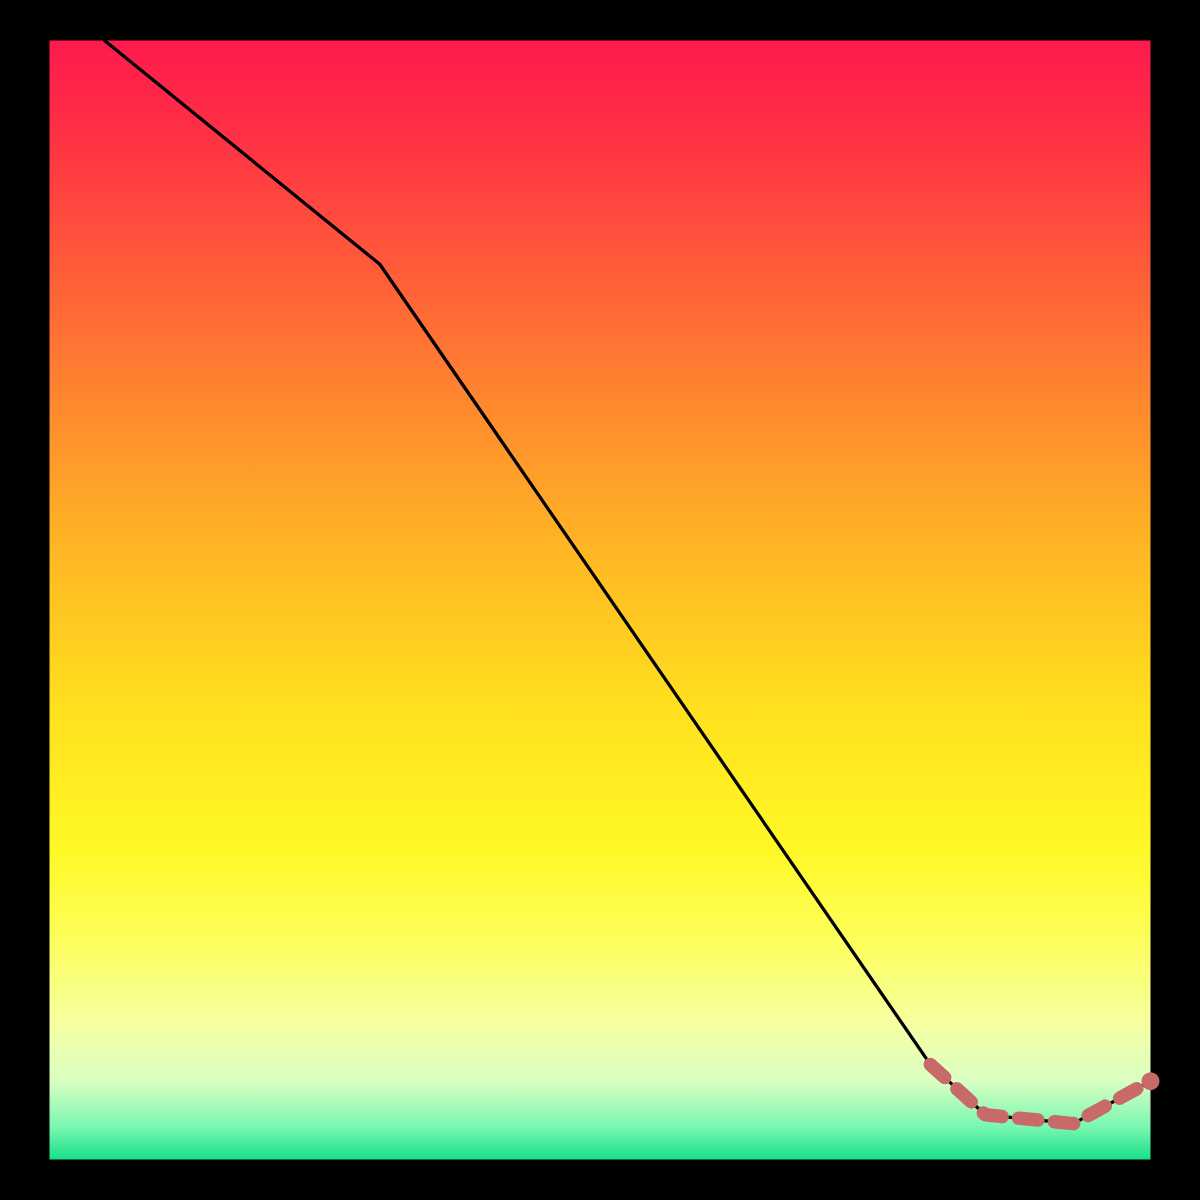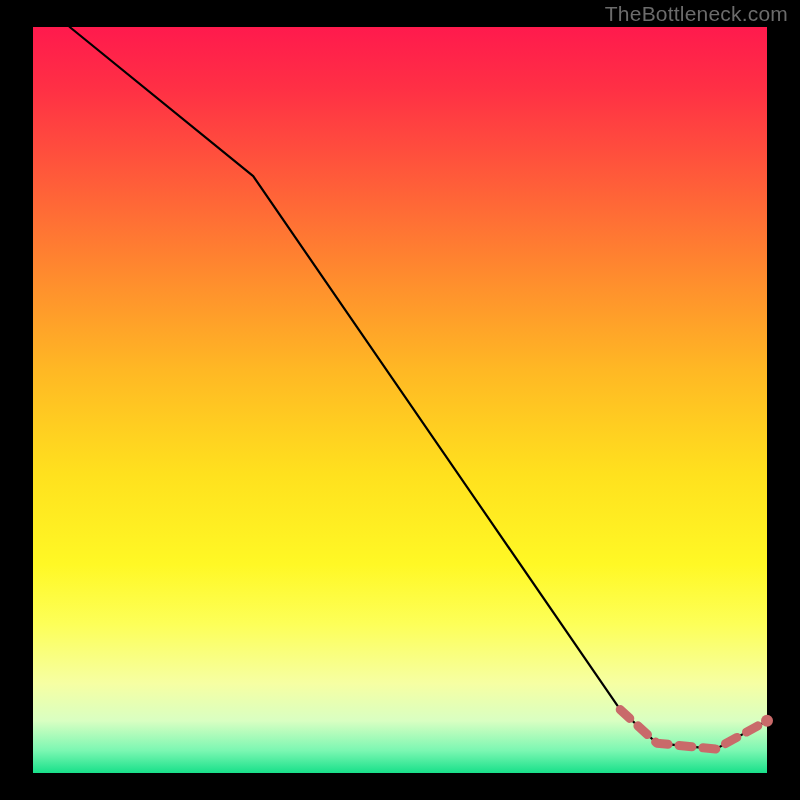--- a/index.html
+++ b/index.html
@@ -56,21 +56,20 @@
     top: 27px;
     width: 734px;
     height: 746px;
     overflow: visible;
   }
 </style>
 </head>
 <body>
 
 <div class="frame">
-  <div class="watermark">TheBottleneck.com</div>
 
   <div class="plot-area"></div>
 
   <svg class="overlay" viewBox="0 0 734 746" preserveAspectRatio="none">
     <g>
       <path id="main-curve-path" fill="none" stroke="#000000" stroke-width="2.2" stroke-linecap="round" stroke-linejoin="round" d="M36.7 0.0 L220.2 149.2 L587.2 682.6 L623.9 716.2 L682.6 722.1 L734.0 693.8"></path>
     </g>
     <g>
       <path id="dashed-path" fill="none" stroke="#c96a6a" stroke-width="9" stroke-linecap="round" stroke-linejoin="round" stroke-dasharray="13 11" d="M587.2 682.6 L623.9 716.2 L682.6 722.1 L734.0 693.8"></path>
     </g>

